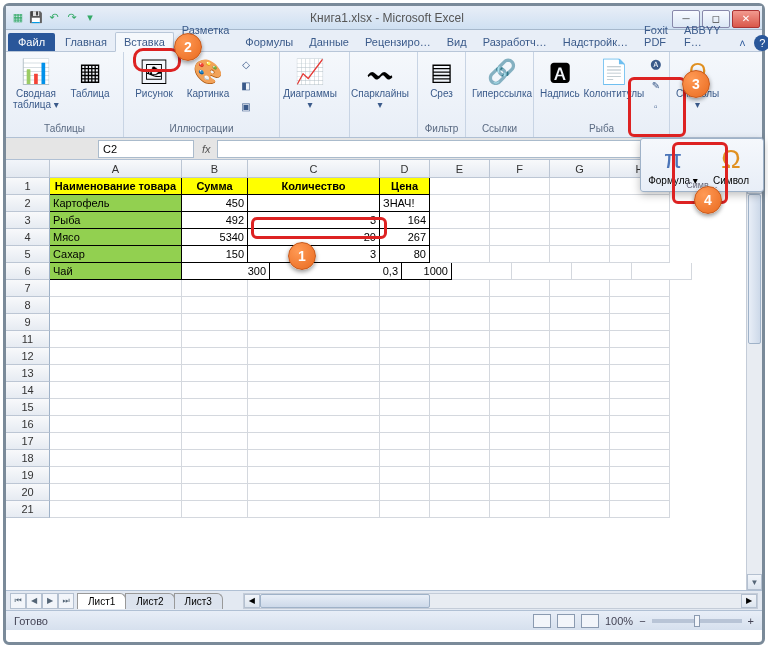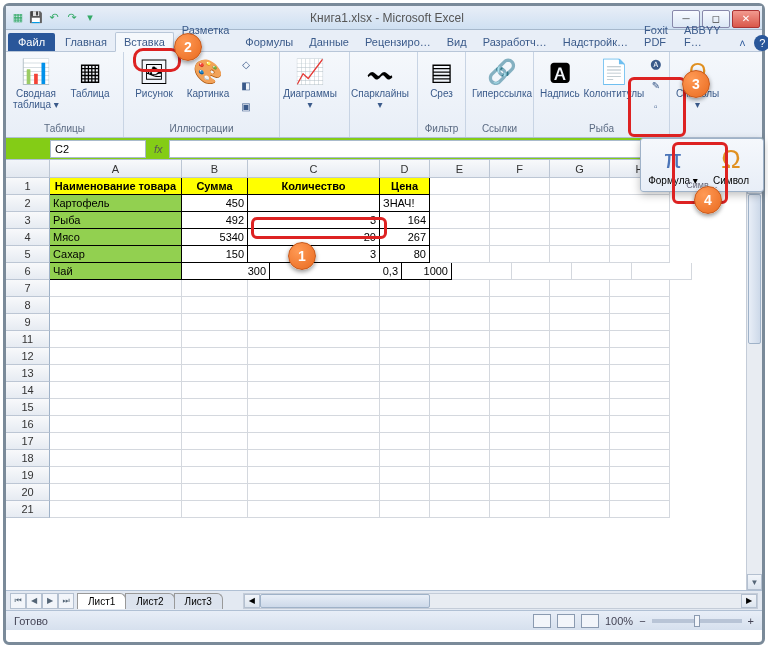--- a/index.html
+++ b/index.html
@@ -20,21 +20,21 @@
   .ribbon-help span { width:16px; height:16px; display:flex; align-items:center; justify-content:center; border-radius:50%; }
   .ribbon-body { height: 86px; background: linear-gradient(#f5f8fc,#e8eef7); border-bottom: 1px solid #b0c0d4; display: flex; font-size: 10px; }
   .rgroup { border-right: 1px solid #c8d4e4; padding: 2px 4px; display: flex; flex-direction: column; }
   .rgroup-items { flex: 1; display: flex; align-items: flex-start; gap: 2px; }
   .rgroup-label { text-align: center; color: #5a6a82; font-size: 10px; padding: 1px 0; }
   .rbtn-big { width: 52px; display: flex; flex-direction: column; align-items: center; padding: 2px; cursor: pointer; }
   .rbtn-big .ico { width: 32px; height: 32px; display:flex; align-items:center; justify-content:center; font-size: 24px; }
   .rbtn-big .lbl { text-align: center; font-size: 10px; color: #3a5a8a; line-height: 1.1; }
   .rbtn-sm { width: 20px; height: 20px; display:flex; align-items:center; justify-content:center; color:#3a5a8a; }
   .stack { display:flex; flex-direction:column; gap:1px; }
-  .name-fx-row { height: 22px; background: #84cc16; border-bottom: 1px solid #b0c0d4; display: flex; align-items: center; font-size: 11px; }
+  .name-fx-row { height: 22px; background: #e5e5e5; border-bottom: 1px solid #b0c0d4; display: flex; align-items: center; font-size: 11px; padding-left: 48px; }
   .namebox { width: 96px; border: 1px solid #abc; background: #fff; height: 18px; margin: 0 2px 0 44px; padding: 0 4px; display:flex; align-items:center; }
   .fx { padding: 0 6px; color:#555; font-style: italic; }
   .fxbar { flex:1; border:1px solid #abc; background:#fff; height:18px; margin-right: 20px; }
   .sheet-area { position: relative; height: 430px; overflow: hidden; }
   .colhdr-row { display:flex; height:18px; background: linear-gradient(#f8f9fb,#e6ebf2); border-bottom:1px solid #bcc6d4; position:absolute; left:0; right:16px; top:0; }
   .corner { width:44px; border-right:1px solid #bcc6d4; background:linear-gradient(#f2f5fa,#e2e8f0); }
   .colhdr { border-right:1px solid #bcc6d4; text-align:center; font-size:11px; color:#333; line-height:18px; }
   .grid-body { position:absolute; top:18px; left:0; right:16px; bottom:0; overflow:hidden; }
   .row { display:flex; height:17px; }
   .rowhdr { width:44px; background:linear-gradient(#f8f9fb,#e6ebf2); border-right:1px solid #9fb2c8; border-bottom:1px solid #bcc6d4; text-align:center; font-size:11px; color:#333; line-height:17px; }

